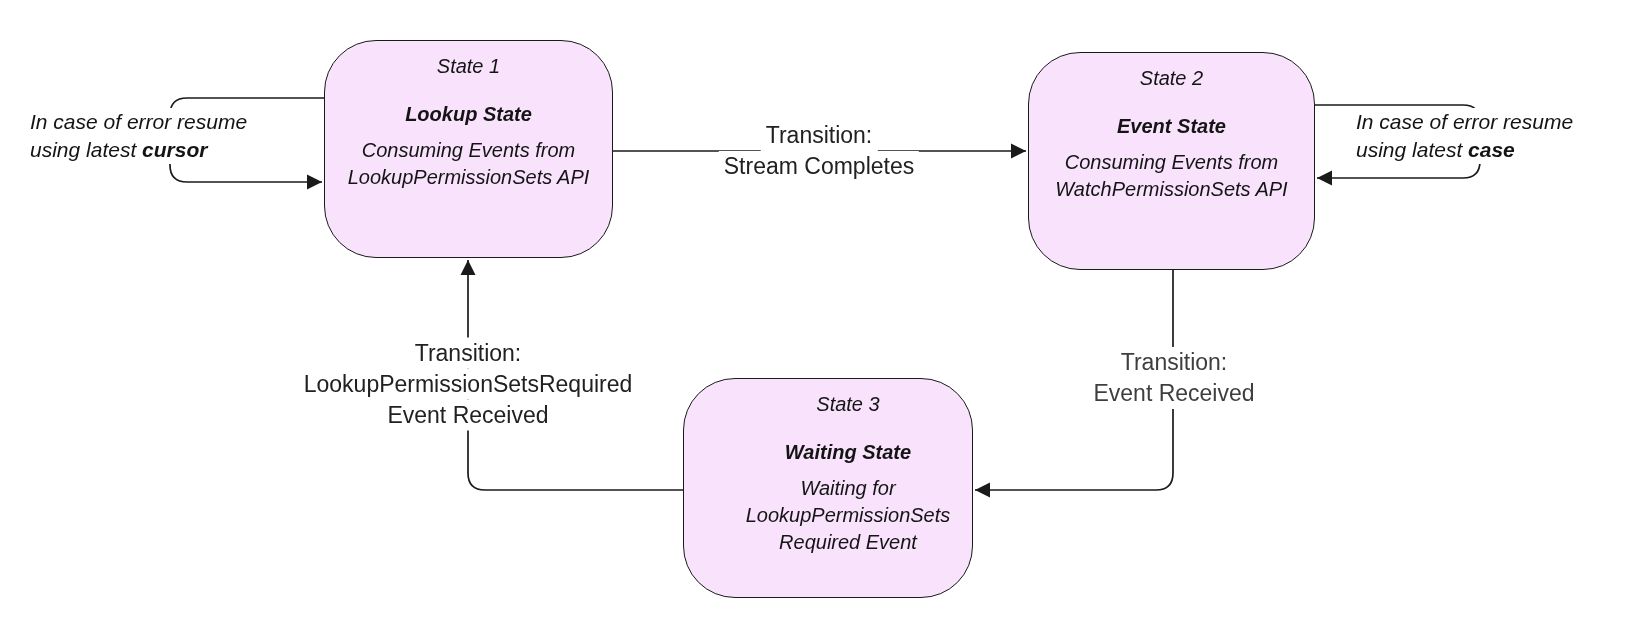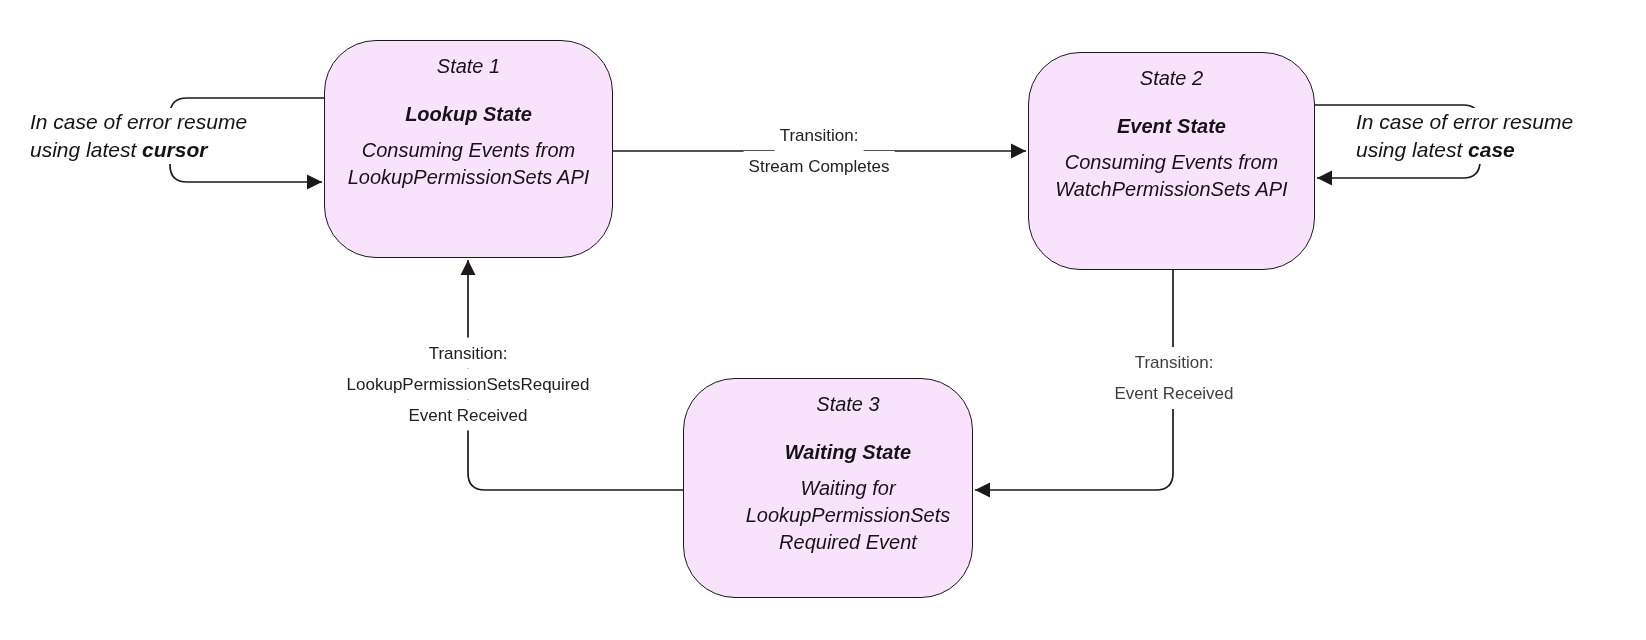--- a/index.html
+++ b/index.html
@@ -48,21 +48,21 @@
   #state1 { left: 324px;  top: 40px;  width: 289px; height: 218px; }
   #state2 { left: 1028px; top: 52px;  width: 287px; height: 218px; }
   #state3 { left: 683px;  top: 378px; width: 290px; height: 220px; padding-left: 40px; }
 
   .edge-label {
     position: absolute;
     display: flex;
     flex-direction: column;
     align-items: center;
     transform: translate(-50%, -50%);
-    font-size: 17px;
+    font-size: 23px;
     line-height: 31px;
     color: var(--transition-text);
     white-space: nowrap;
     text-align: center;
   }
   .edge-label .row { background: var(--background); padding: 0 5px; }
   .edge-label.muted { color: var(--transition-text-muted); }
   #label-t12 { left: 819px;  top: 151px; }
   #label-t23 { left: 1174px; top: 378px; }
   #label-t31 { left: 468px;  top: 384px; }

